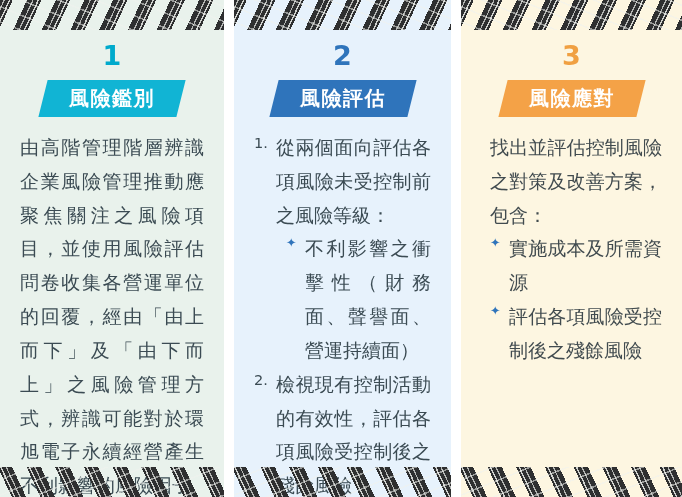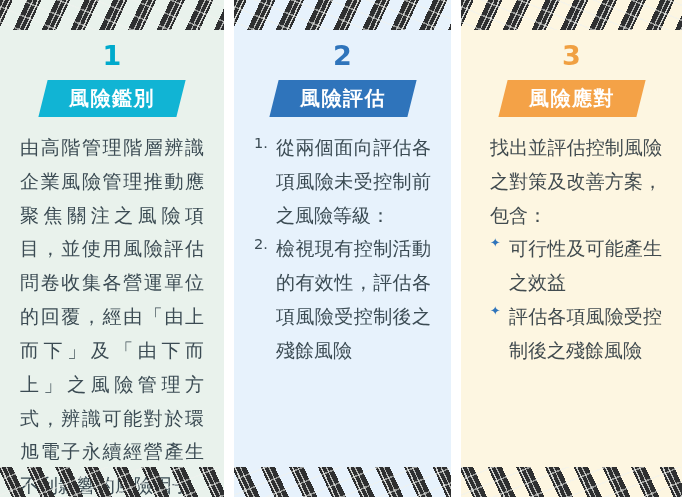--- a/index.html
+++ b/index.html
@@ -195,20 +195,21 @@
       <div class="tape-inner"></div>
     </div>
     <div class="panel-body">
       <div class="step-number">2</div>
       <div class="badge"><span>風險評估</span></div>
       <div class="content">
         <ol class="num-list">
           <li>
             <span>從兩個面向評估各項風險未受控制前之風險等級：</span>
             <ul class="diamond-list sub-list">
+              <li><span>不利影響之衝擊性（財務面、聲譽面、營運持續面）</span></li>
             </ul>
           </li>
           <li>
             <span>檢視現有控制活動的有效性，評估各項風險受控制後之殘餘風險</span>
           </li>
         </ol>
       </div>
     </div>
     <div class="tape tape-bottom">
       <div class="tape-inner"></div>
@@ -218,21 +219,21 @@
   <div class="panel panel-3 p3">
     <div class="tape tape-top">
       <div class="tape-inner"></div>
     </div>
     <div class="panel-body">
       <div class="step-number">3</div>
       <div class="badge"><span>風險應對</span></div>
       <div class="content">
         <p class="para">找出並評估控制風險之對策及改善方案，包含：</p>
         <ul class="diamond-list">
-          <li><span>可行性及可能產生之效益</span></li>
+          <li><span>實施成本及所需資源</span></li>
           <li><span>評估各項風險受控制後之殘餘風險</span></li>
         </ul>
       </div>
     </div>
     <div class="tape tape-bottom">
       <div class="tape-inner"></div>
     </div>
   </div>
 
 </div>

